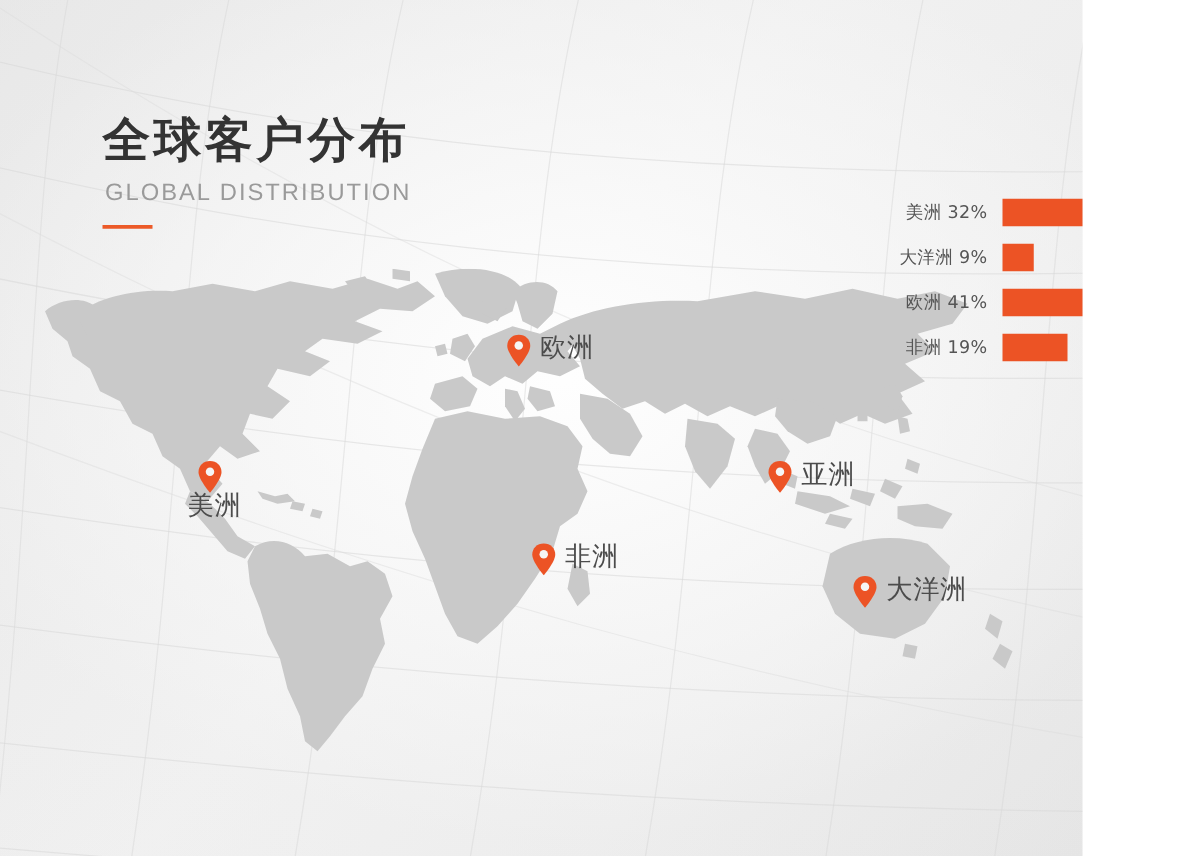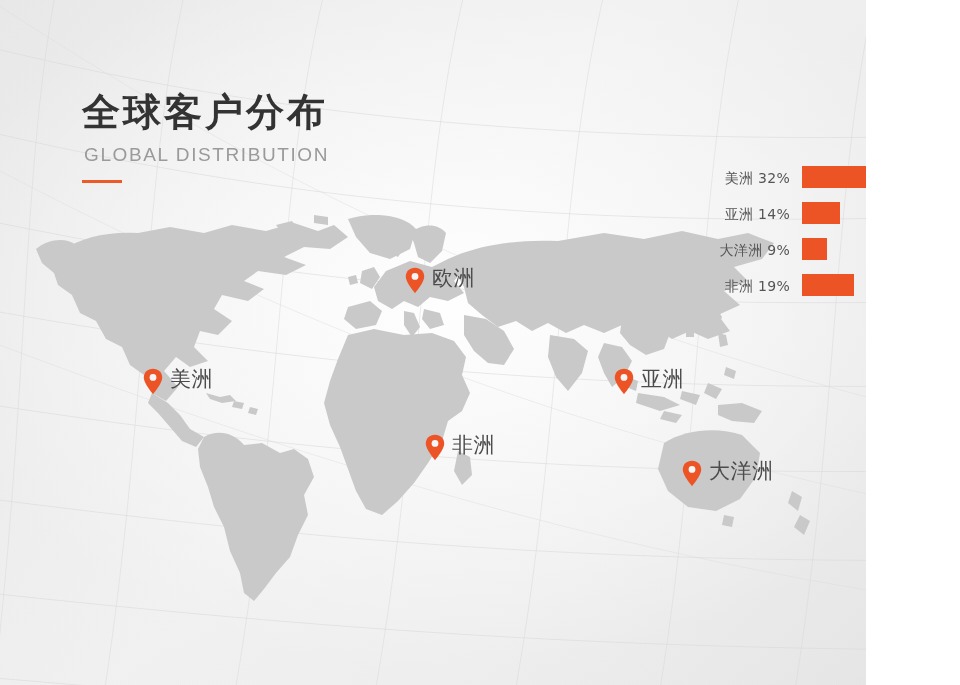--- a/index.html
+++ b/index.html
@@ -102,21 +102,21 @@
 
   
   #chart {
     position: absolute;
     left: 700px;
     top: 152px;
     width: 225px;
   }
   .bar-row {
     display: flex;
-    align-items: flex-end;
+    align-items: center;
     height: 36px;
   }
   .bar-label {
     width: 90px;
     flex: 0 0 90px;
     text-align: right;
     padding-right: 12px;
     font-family: "DejaVu Sans", "Liberation Sans", sans-serif;
     font-size: 14px;
     color: #555555;
@@ -258,21 +258,21 @@
       </g>
     </svg>
   </div>
 
   <div class="head">
     <div class="head-zh">全球客户分布</div>
     <div class="head-en">GLOBAL DISTRIBUTION</div>
     <div class="head-rule"></div>
   </div>
 
-  <div class="pin" style="left:143px; top:368px;">
+  <div class="pin" style="left:143px; top:368px;flex-direction:column;">
     <span class="pin-icon">
       <svg width="20" height="27" viewBox="0 0 20 27" aria-hidden="true">
         <path d="M10 0.8 C4.6 0.8 0.8 4.7 0.8 9.6 C0.8 15.6 10 26.2 10 26.2 C10 26.2 19.2 15.6 19.2 9.6 C19.2 4.7 15.4 0.8 10 0.8 Z" fill="#ec5325"></path>
         <circle cx="10" cy="9.4" r="3.4" fill="#f5f5f5"></circle>
       </svg>
     </span>
     <span class="pin-label">美洲</span>
   </div>
 
   <div class="pin" style="left:405px; top:267px;">
@@ -313,35 +313,35 @@
       </svg>
     </span>
     <span class="pin-label">大洋洲</span>
   </div>
 
   <div id="chart">
     <div class="bar-row">
       <div class="bar-label">美洲 32%</div>
       <div class="bar-track">
         <div class="bar-fill" style="width:71.1%"></div>
-      </div>
-    </div>
-    <div class="bar-row">
-      <div class="bar-label">亚洲 14%</div>
-      <div class="bar-track">
-        <div class="bar-fill" style="width:31.1%"></div>
       </div>
     </div>
     <div class="bar-row">
       <div class="bar-label">大洋洲 9%</div>
       <div class="bar-track">
         <div class="bar-fill" style="width:20.0%"></div>
       </div>
     </div>
     <div class="bar-row">
+      <div class="bar-label">欧洲 41%</div>
+      <div class="bar-track">
+        <div class="bar-fill" style="width:91.1%"></div>
+      </div>
+    </div>
+    <div class="bar-row">
       <div class="bar-label">非洲 19%</div>
       <div class="bar-track">
         <div class="bar-fill" style="width:42.2%"></div>
       </div>
     </div>
   </div>
 
 </div>
 
 </body></html>

